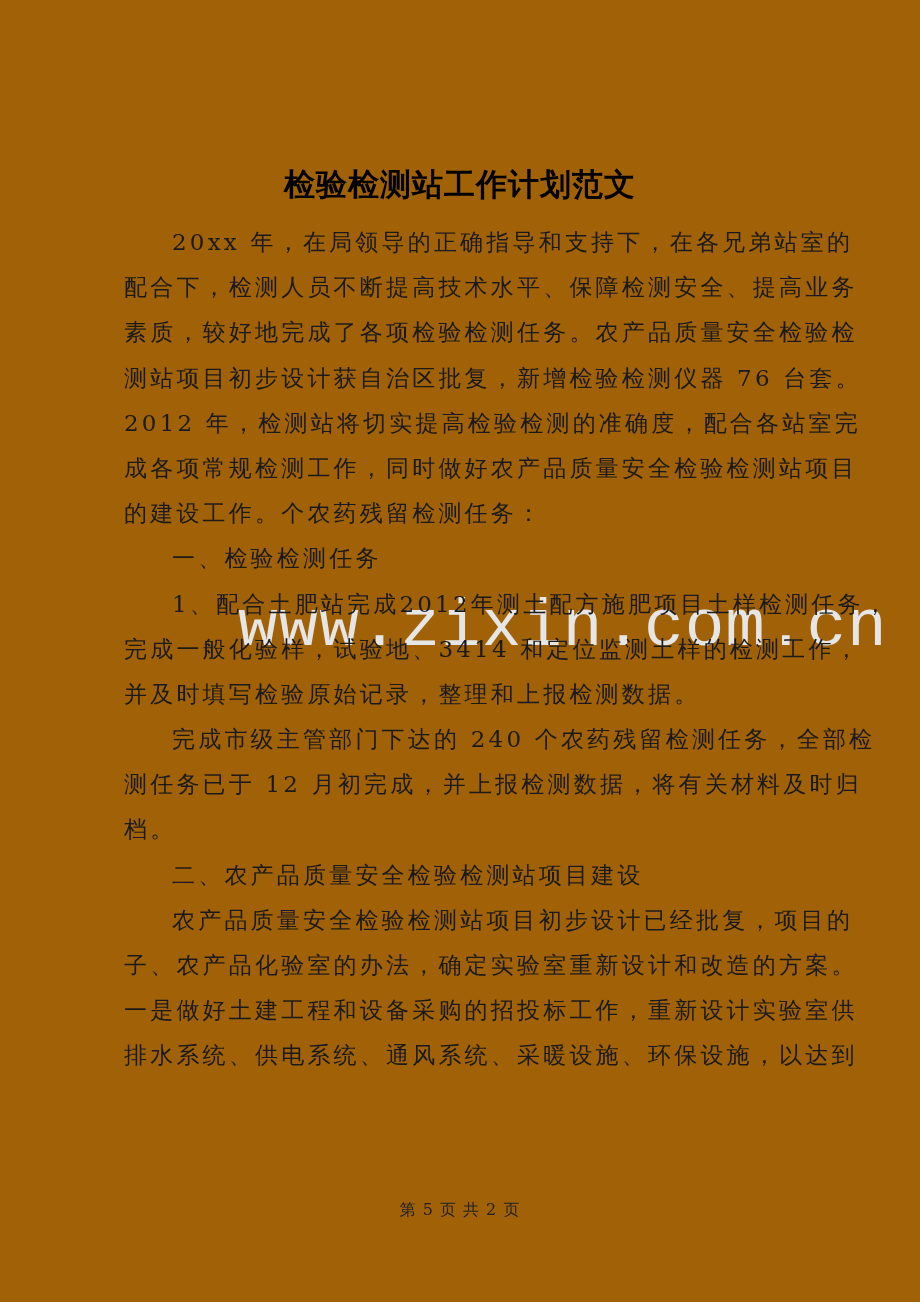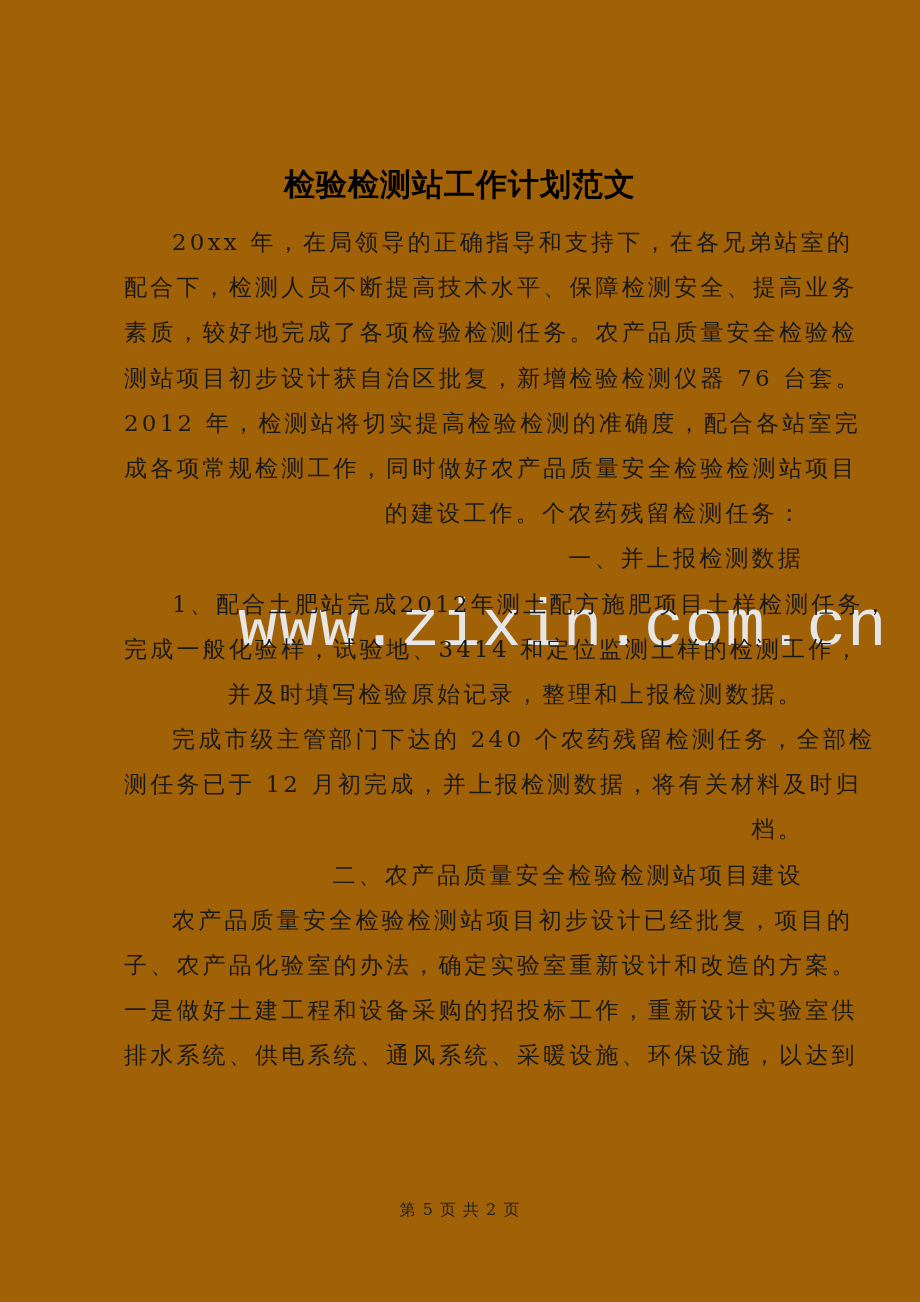--- a/index.html
+++ b/index.html
@@ -1,21 +1,21 @@
 <!DOCTYPE html>
 <html><head>
 <meta charset="utf-8">
 <style>
   html, body { margin: 0; padding: 0; background: #ffffff; }
   body { width: 920px; height: 1302px; position: relative; overflow: hidden;
          font-family: "DejaVu Serif", "Liberation Serif", serif; color: #111; }
   .page { position: absolute; left: 0; top: 0; width: 920px; height: 1302px; background: #a16207; }
   .title { position: absolute; left: 0; width: 920px; top: 162px; text-align: center;
            font-size: 31px; font-weight: bold; letter-spacing: 1px; line-height: 44px; color: #000; }
-  .body { position: absolute; left: 124px; top: 220px; width: 680px; text-align: right; }
+  .body { position: absolute; left: 124px; top: 220px; width: 680px; }
   .line { height: 45.2px; line-height: 45.2px; font-size: 23px; white-space: nowrap;
           letter-spacing: 3.2px; color: #1a1a1a; }
   .line.indent { padding-left: 48px; }
   .watermark { position: absolute; left: 238px; top: 588px; font-family: Liberation Mono, monospace;
                font-size: 66px; color: #e6e6e6; letter-spacing: 1px; line-height: 80px;
                z-index: 0; pointer-events: none; }
   .body { z-index: 1; }
   .footer { position: absolute; left: 0; width: 920px; top: 1200px; text-align: center;
             font-size: 16px; color: #222; letter-spacing: 1px; }
 </style>
@@ -28,21 +28,21 @@
   <div class="watermark">www.zixin.com.cn</div>
 
   <div class="body">
     <div class="line indent">20xx 年，在局领导的正确指导和支持下，在各兄弟站室的</div>
     <div class="line">配合下，检测人员不断提高技术水平、保障检测安全、提高业务</div>
     <div class="line">素质，较好地完成了各项检验检测任务。农产品质量安全检验检</div>
     <div class="line">测站项目初步设计获自治区批复，新增检验检测仪器 76 台套。</div>
     <div class="line">2012 年，检测站将切实提高检验检测的准确度，配合各站室完</div>
     <div class="line">成各项常规检测工作，同时做好农产品质量安全检验检测站项目</div>
     <div class="line">的建设工作。个农药残留检测任务：</div>
-    <div class="line indent">一、并上报检测数据</div>
+    <div class="line indent">一、检验检测任务</div>
     <div class="line indent">1、配合土肥站完成2012年测土配方施肥项目土样检测任务，</div>
     <div class="line">完成一般化验样，试验地、3414 和定位监测土样的检测工作，</div>
     <div class="line">并及时填写检验原始记录，整理和上报检测数据。</div>
     <div class="line indent">完成市级主管部门下达的 240 个农药残留检测任务，全部检</div>
     <div class="line">测任务已于 12 月初完成，并上报检测数据，将有关材料及时归</div>
     <div class="line">档。</div>
     <div class="line indent">二、农产品质量安全检验检测站项目建设</div>
     <div class="line indent">农产品质量安全检验检测站项目初步设计已经批复，项目的</div>
     <div class="line">子、农产品化验室的办法，确定实验室重新设计和改造的方案。</div>
     <div class="line">一是做好土建工程和设备采购的招投标工作，重新设计实验室供</div>

